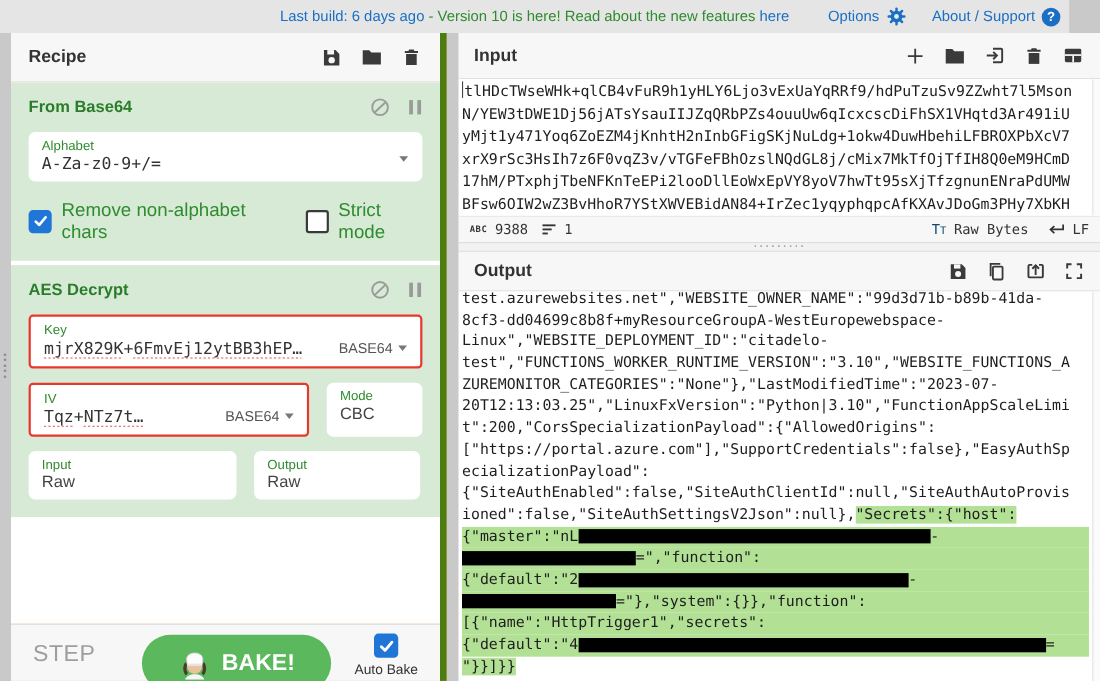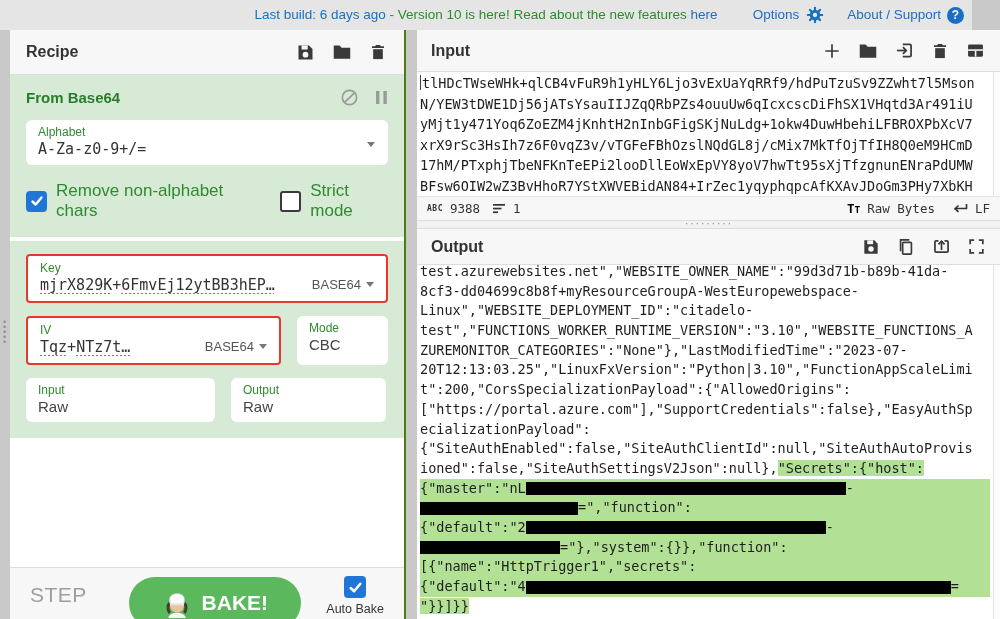--- a/index.html
+++ b/index.html
@@ -10,21 +10,21 @@
   .b-blue { color:#1a6fc4; }
   .b-green { color:#2e8b2e; }
   .banner-right { position:absolute; right:8px; top:0; height:30px; display:flex; align-items:center; gap:6px; }
   .banner-right .lbl { color:#1a6fc4; font-size:13.5px; }
   .gap18 { width:10px; }
   .help-circle { width:17px; height:17px; border-radius:50%; background:#1a6fc4; color:#fff; font-weight:bold; font-size:12px; line-height:17px; text-align:center; }
 
   
   .gutter { position:absolute; left:0; top:30px; width:10px; bottom:0; background:#c9c9c9; }
   .gutter .dots { position:absolute; left:3px; top:290px; color:#8f8f8f; font-size:9px; line-height:5px; }
-  .recipe-panel { position:absolute; left:10px; top:30px; width:396px; bottom:0; background:#fdba74; display:flex; flex-direction:column; border-right:2px solid #4d7c0f; }
+  .recipe-panel { position:absolute; left:10px; top:30px; width:396px; bottom:0; background:#fdba74; display:flex; flex-direction:column; border-right:6px solid #4d7c0f; }
   .panel-header { height:45px; background:#f7f7f7; border-bottom:1px solid #ddd; display:flex; align-items:center; padding:0 16px; flex:none; }
   .panel-title { font-size:16px; font-weight:bold; color:#333; flex:1; }
   .hdr-icons { display:flex; align-items:center; gap:15px; }
   .icon-btn { display:flex; align-items:center; justify-content:center; cursor:pointer; }
 
   .ops { flex:1; overflow:hidden; background:#fff; }
   .op { background:#d6ead6; padding:13px 16px 16px; }
   .op + .op { margin-top:4px; }
   .op-title-row { display:flex; align-items:center; margin-bottom:13px; }
   .op-title { color:#2a7d2a; font-weight:bold; font-size:15px; flex:1; }
@@ -76,21 +76,21 @@
   .out-line { white-space:pre; line-height:19.7px; height:19.7px; }
   .out-line:first-child { margin-top:-3px; }
   .hl-full { background:#b2e195; }
   span.hl { background:#b2e195; }
   .redact { display:inline-block; height:13px; background:#000; vertical-align:middle; }
   .vscroll { position:absolute; right:0; top:0; bottom:0; width:7px; background:#fbfbfb; border-left:1px solid #e3e3e3; }
 
   .status-bar { height:24px; background:#f7f7f7; border-top:1px solid #e4e4e4; display:flex; align-items:center; font-family:"DejaVu Sans Mono", monospace; font-size:12.5px; color:#333; padding:0 10px; gap:7px; flex:none; }
   .abc-icon { font-size:8px; font-weight:bold; letter-spacing:.5px; color:#333; }
   .status-right { margin-left:auto; display:flex; align-items:center; gap:7px; }
-  .tt-icon { font-weight:bold; color:#000000; }
+  .tt-icon { font-weight:normal; color:#0c4a6e; }
   .tt-icon .small { font-size:9.5px; }
   .h-splitter { height:9px; background:#f2f2f2; border-top:1px solid #ddd; border-bottom:1px solid #ddd; text-align:center; color:#9a9a9a; font-size:13px; line-height:4px; letter-spacing:1px; flex:none; }
 
   svg { display:block; }
 </style>
 </head>
 <body>
 
 <div class="banner">
   <span class="b-blue">Last build: 6 days ago</span><span class="b-green"> - Version 10 is here! Read about the new features </span><span class="b-blue">here</span>
@@ -182,20 +182,37 @@
           <span class="cb-label">Remove non-alphabet chars</span>
         </div>
         <div class="cb-item">
           <span class="cb unchecked"></span>
           <span class="cb-label">Strict mode</span>
         </div>
       </div>
     </div>
 
     <div class="op">
+      <div class="op-title-row">
+        <div class="op-title">AES Decrypt</div>
+        <div class="op-icons">
+          <span class="icon-btn">
+            <svg width="19" height="19" viewBox="0 0 20 20">
+                <circle cx="10" cy="10" r="7.5" fill="none" stroke="#9a9a9a" stroke-width="1.8"></circle>
+                <line x1="15" y1="5.4" x2="5" y2="14.8" stroke="#9a9a9a" stroke-width="1.8"></line>
+              </svg>
+          </span>
+          <span class="icon-btn">
+            <svg width="13" height="15" viewBox="0 0 13 15">
+                <rect x="1" y="1" width="3.4" height="13" fill="#9a9a9a"></rect>
+                <rect x="8.4" y="1" width="3.4" height="13" fill="#9a9a9a"></rect>
+              </svg>
+          </span>
+        </div>
+      </div>
 
       <div class="arg red">
         <div class="arg-label">Key</div>
         <div class="value-row">
           <div class="arg-value"><span class="misspell">mjrX829K</span><span>+</span><span class="misspell">6FmvEj12ytBB3hEP…</span></div>
           <div class="tog">
               <span>BASE64</span>
               <span class="caret"></span>
             </div>
         </div>

